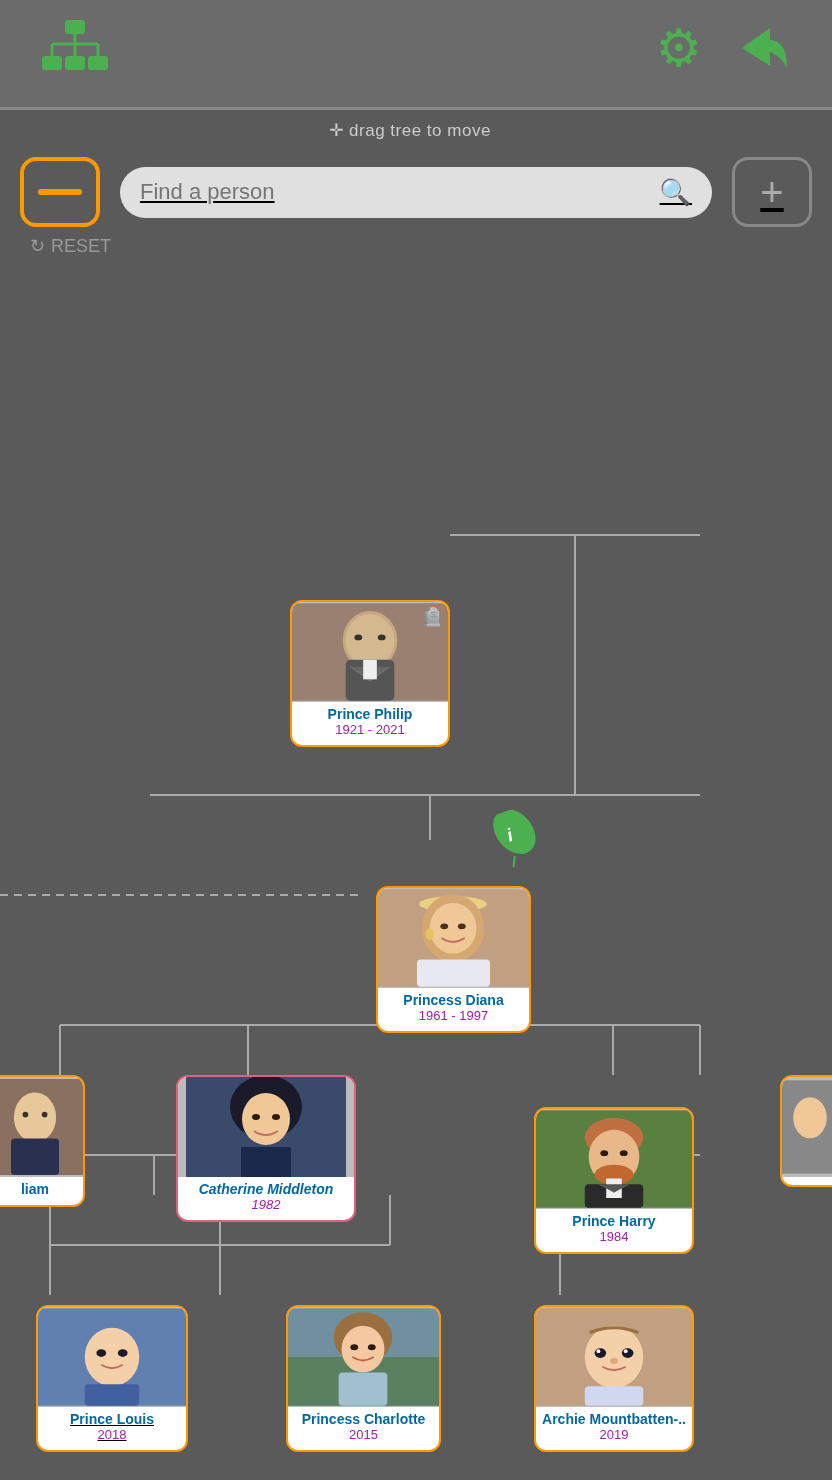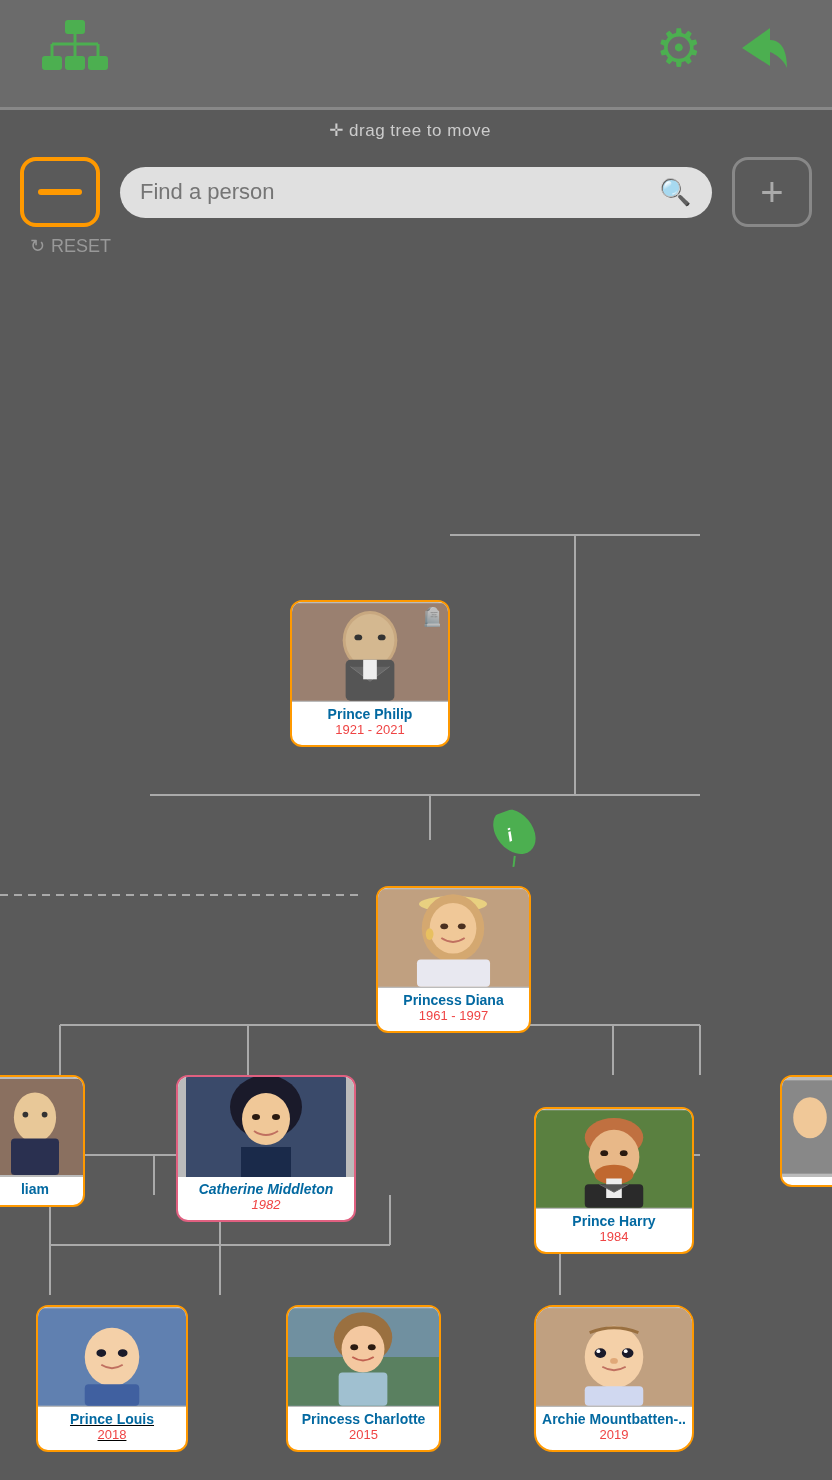--- a/index.html
+++ b/index.html
@@ -42,20 +42,21 @@
       font-size: 17px;
       letter-spacing: 0.5px;
     }
 
     
     .controls-row {
       display: flex;
       align-items: center;
       justify-content: space-between;
       padding: 10px 20px 0 20px;
+      text-decoration: underline;
     }
 
     .collapse-btn {
       width: 80px;
       height: 70px;
       border: 4px solid #f90;
       border-radius: 16px;
       background: transparent;
       display: flex;
       align-items: center;
@@ -151,21 +152,21 @@
 
     .person-name {
       color: #0369a1;
       font-size: 14px;
       font-weight: bold;
       margin-top: 4px;
       padding: 0 4px;
     }
 
     .person-years {
-      color: #ef4444;
+      color: #a21caf;
       font-size: 13px;
     }
 
     
     .deceased-icon {
       position: absolute;
       top: 4px;
       right: 4px;
       font-size: 18px;
       color: #666;
@@ -461,21 +462,21 @@
 
         <path d="M66 50 Q77 57 88 50" fill="none" stroke="#c06050" stroke-width="2"></path>
 
         <rect x="52" y="66" width="50" height="34" rx="4" fill="#a0c0d0"></rect>
       </svg>
     </div>
     <div class="person-name">Princess Charlotte</div>
     <div class="person-years">2015</div>
   </div>
 
-  <div class="person-card" style="left: 534px; top: 1040px; width: 160px; border-radius: 19px;">
+  <div class="person-card" style="left: 534px; top: 1040px; width: 160px;">
     <div class="photo-box">
       <svg class="photo-svg" viewBox="0 0 160 100">
         <rect width="160" height="100" fill="#c0a080"></rect>
 
         <ellipse cx="80" cy="50" rx="30" ry="32" fill="#f4d0a8"></ellipse>
 
         <ellipse cx="66" cy="46" rx="6" ry="5" fill="#1a1a2a"></ellipse>
         <ellipse cx="94" cy="46" rx="6" ry="5" fill="#1a1a2a"></ellipse>
 
         <ellipse cx="64" cy="44" rx="2" ry="2" fill="white"></ellipse>

